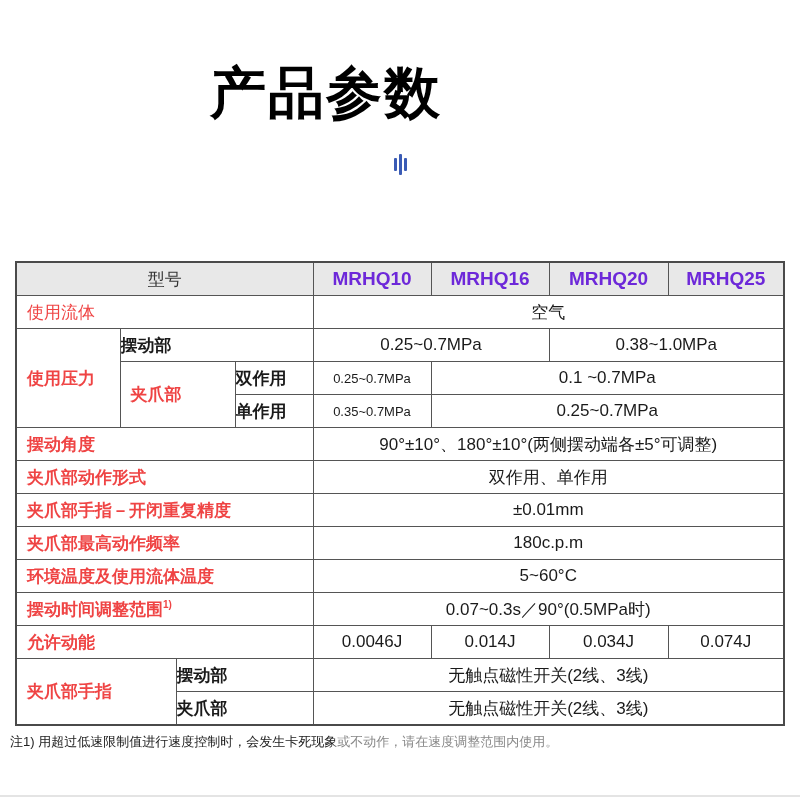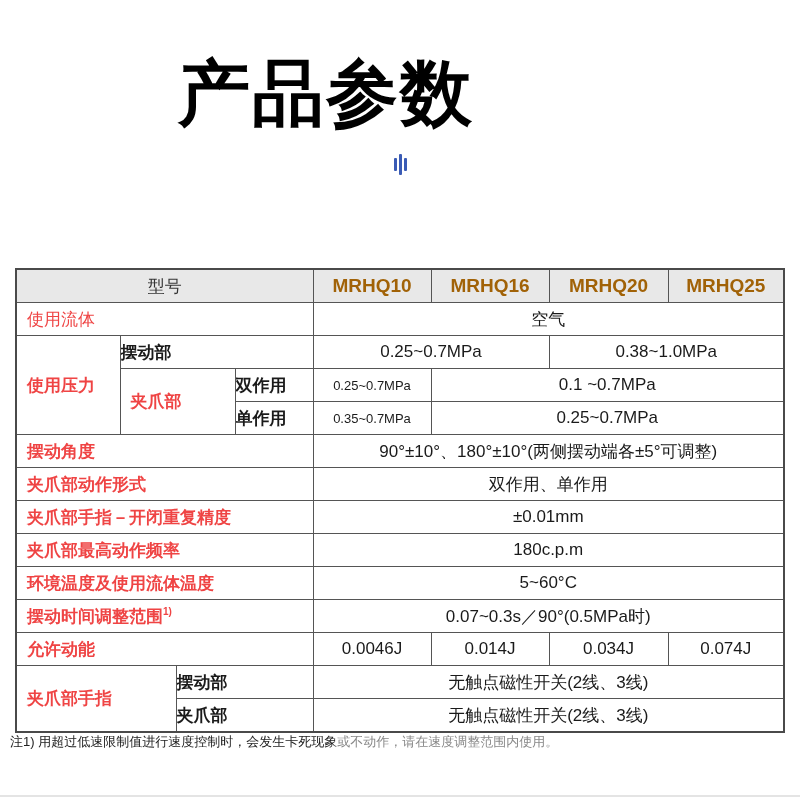--- a/index.html
+++ b/index.html
@@ -1,32 +1,32 @@
 <!DOCTYPE html>
 <html><head>
 <meta charset="utf-8">
 <style>
   html, body { margin:0; padding:0; }
   body { width:800px; height:800px; background:#ffffff; position:relative; overflow:hidden;
          font-family:"Liberation Sans","DejaVu Sans",sans-serif; color:#1a1a1a; }
   .title { position:absolute; left:0; top:48px; width:652px; text-align:center;
-           font-size:72px; font-weight:bold; color:#000; letter-spacing:2px; line-height:90px;
+           font-size:56px; font-weight:bold; color:#000; letter-spacing:2px; line-height:90px;
            font-family:"DejaVu Sans",sans-serif; }
   .mark { position:absolute; left:393px; top:153px; width:16px; height:22px; }
   .mark span { position:absolute; width:3px; background:#3a5bb5; border-radius:1px; }
   .mark .b1 { left:1px; top:5px; height:13px; }
   .mark .b2 { left:6px; top:1px; height:21px; }
   .mark .b3 { left:11px; top:5px; height:13px; }
 
-  table.spec { position:absolute; left:15px; top:268px; border-collapse:collapse;
+  table.spec { position:absolute; left:15px; top:261px; border-collapse:collapse;
                table-layout:fixed; border:2px solid #4a4a4a;padding-left:35px; }
   table.spec td { border:1px solid #555; padding:0; height:32px; font-size:17px;
                   white-space:nowrap; overflow:hidden; }
   .hdr td { background:#e8e8e8; height:32px; }
-  .hdr .model { font-weight:bold; font-size:19px; text-align:center; color:#a16207; }
+  .hdr .model { font-weight:bold; font-size:19px; text-align:center; color:#6d28d9; }
   .hdr .lbl { text-align:center; color:#333; font-size:17px; }
   .lab { padding-left:10px !important; font-weight:bold; color:#ef4444; }
   .lab.thin { font-weight:normal; }
   .ctr { text-align:center; }
   .sub { font-weight:bold; }
   .small { font-size:13px !important; text-align:center; }
   sup { font-size:10px; }
 
   .note { position:absolute; left:10px; top:733px; font-size:13px; color:#222; white-space:nowrap; }
   .note .faded { color:#888; }

